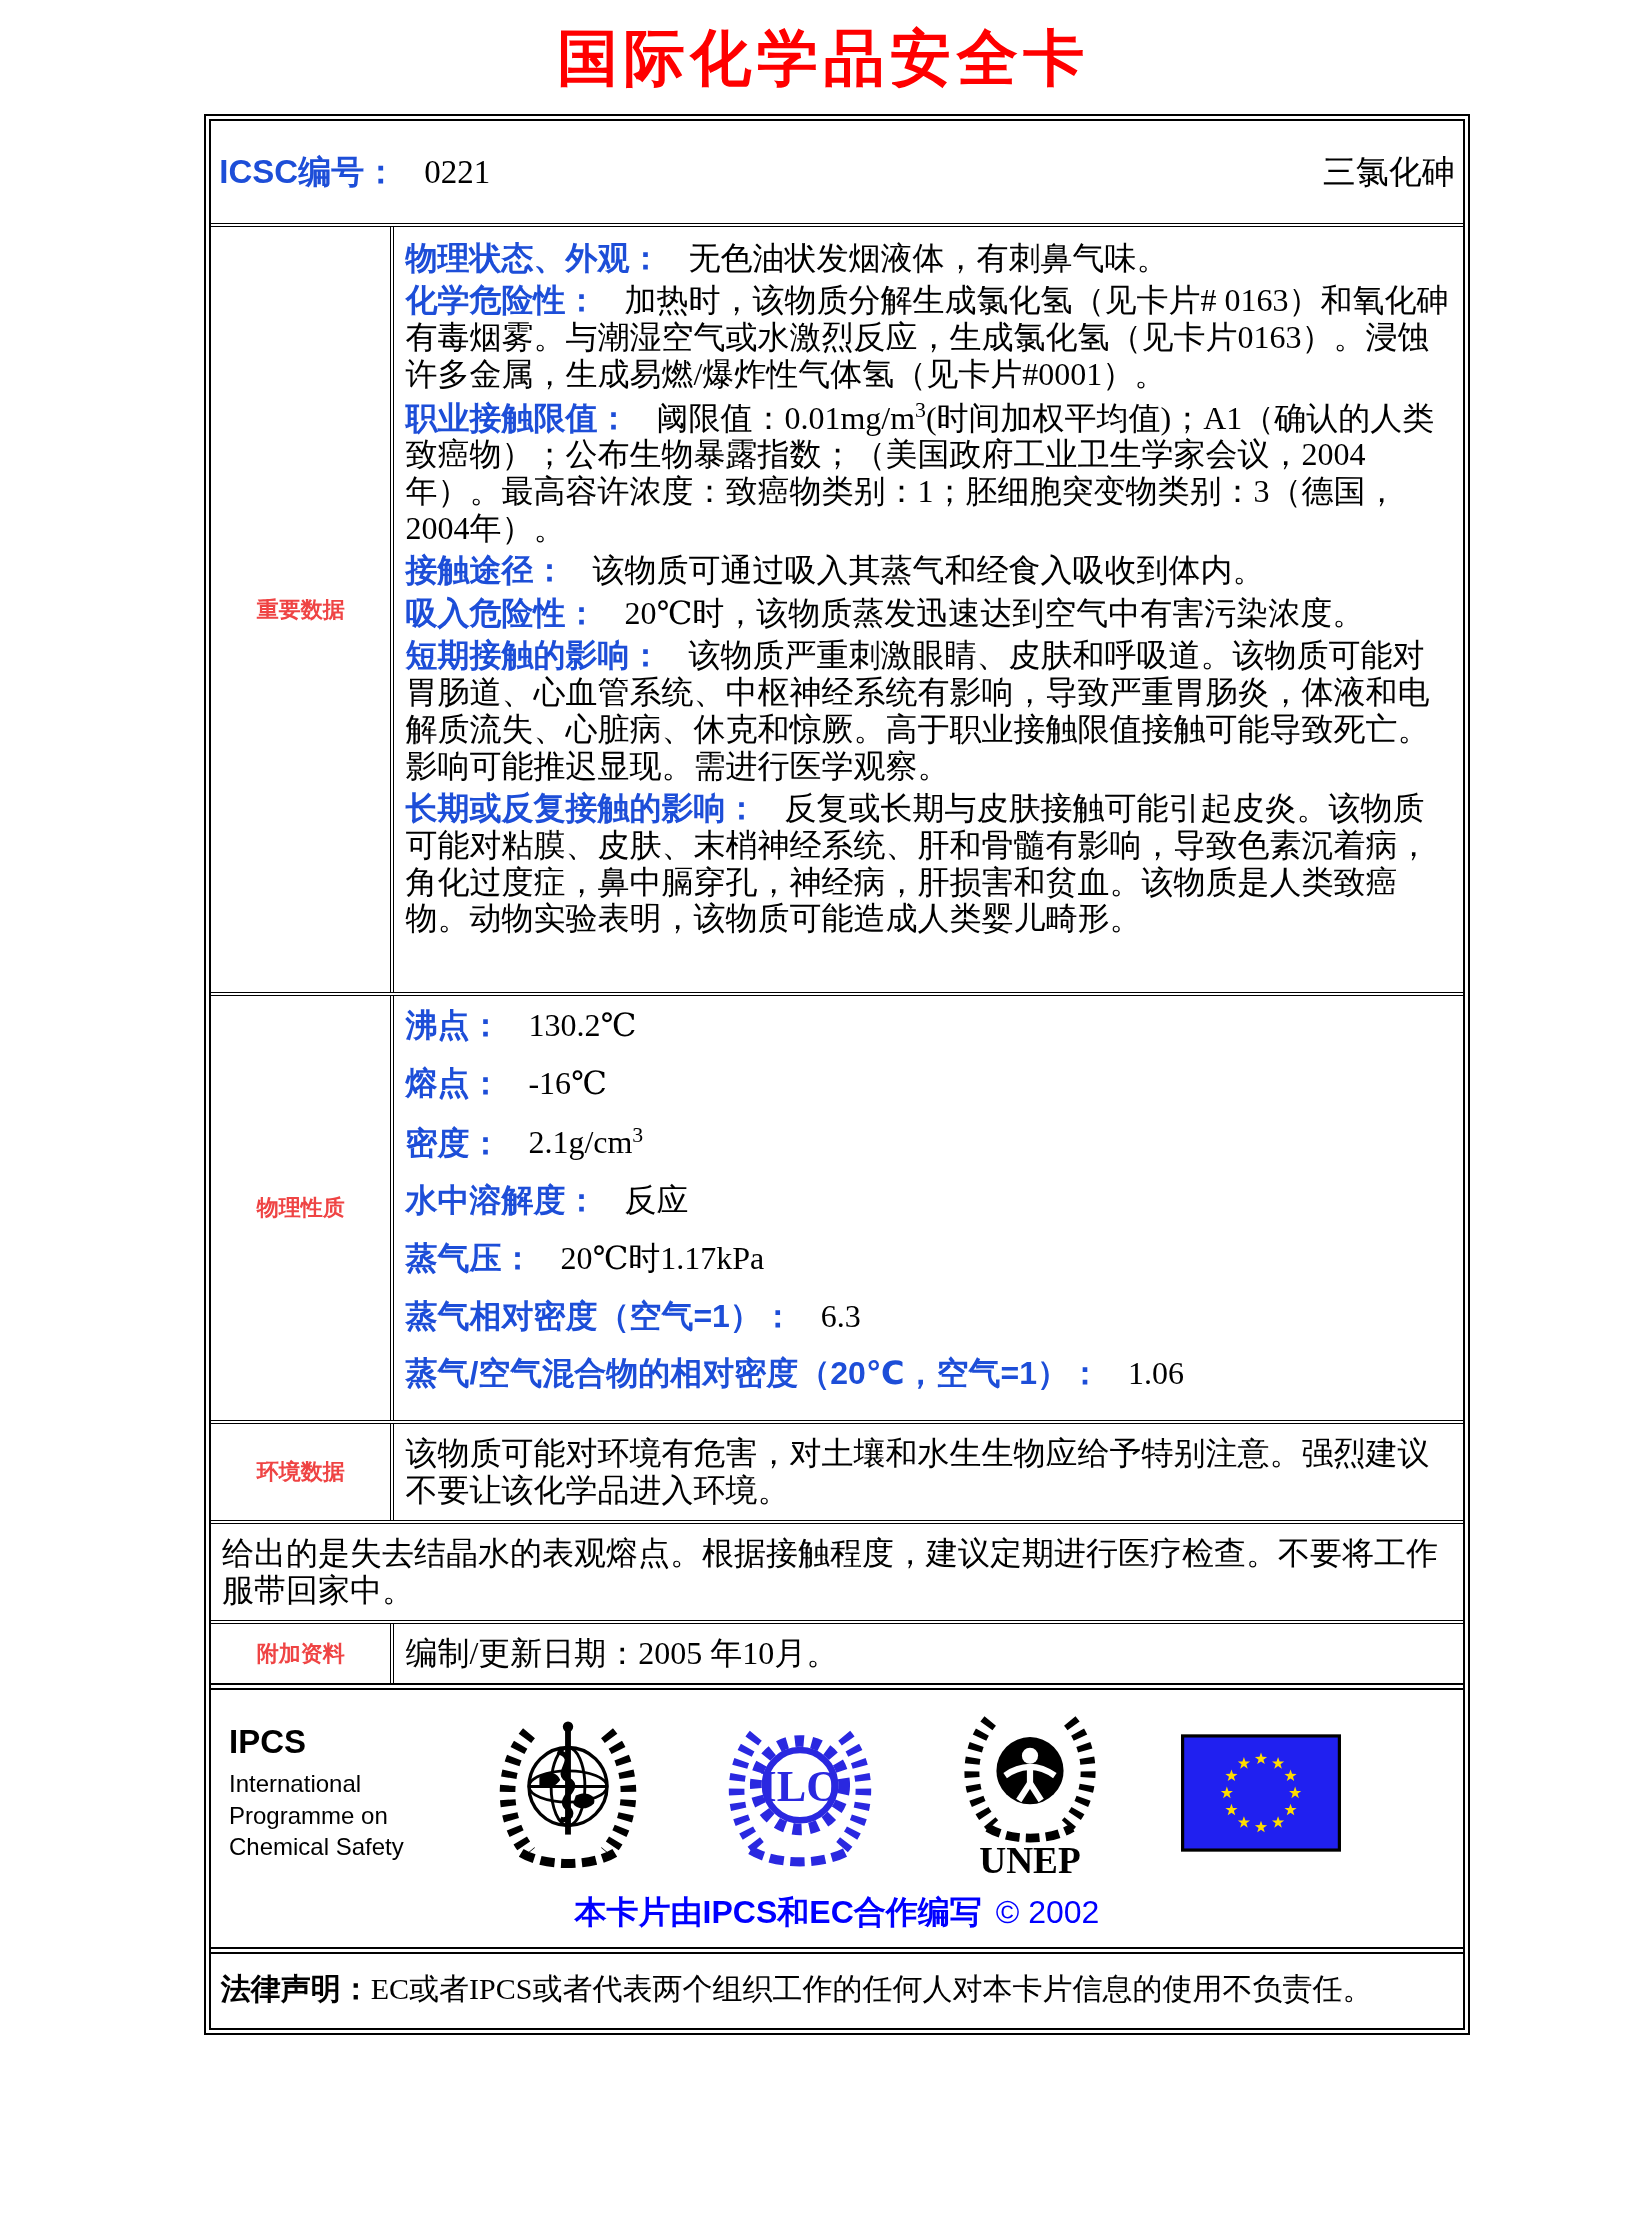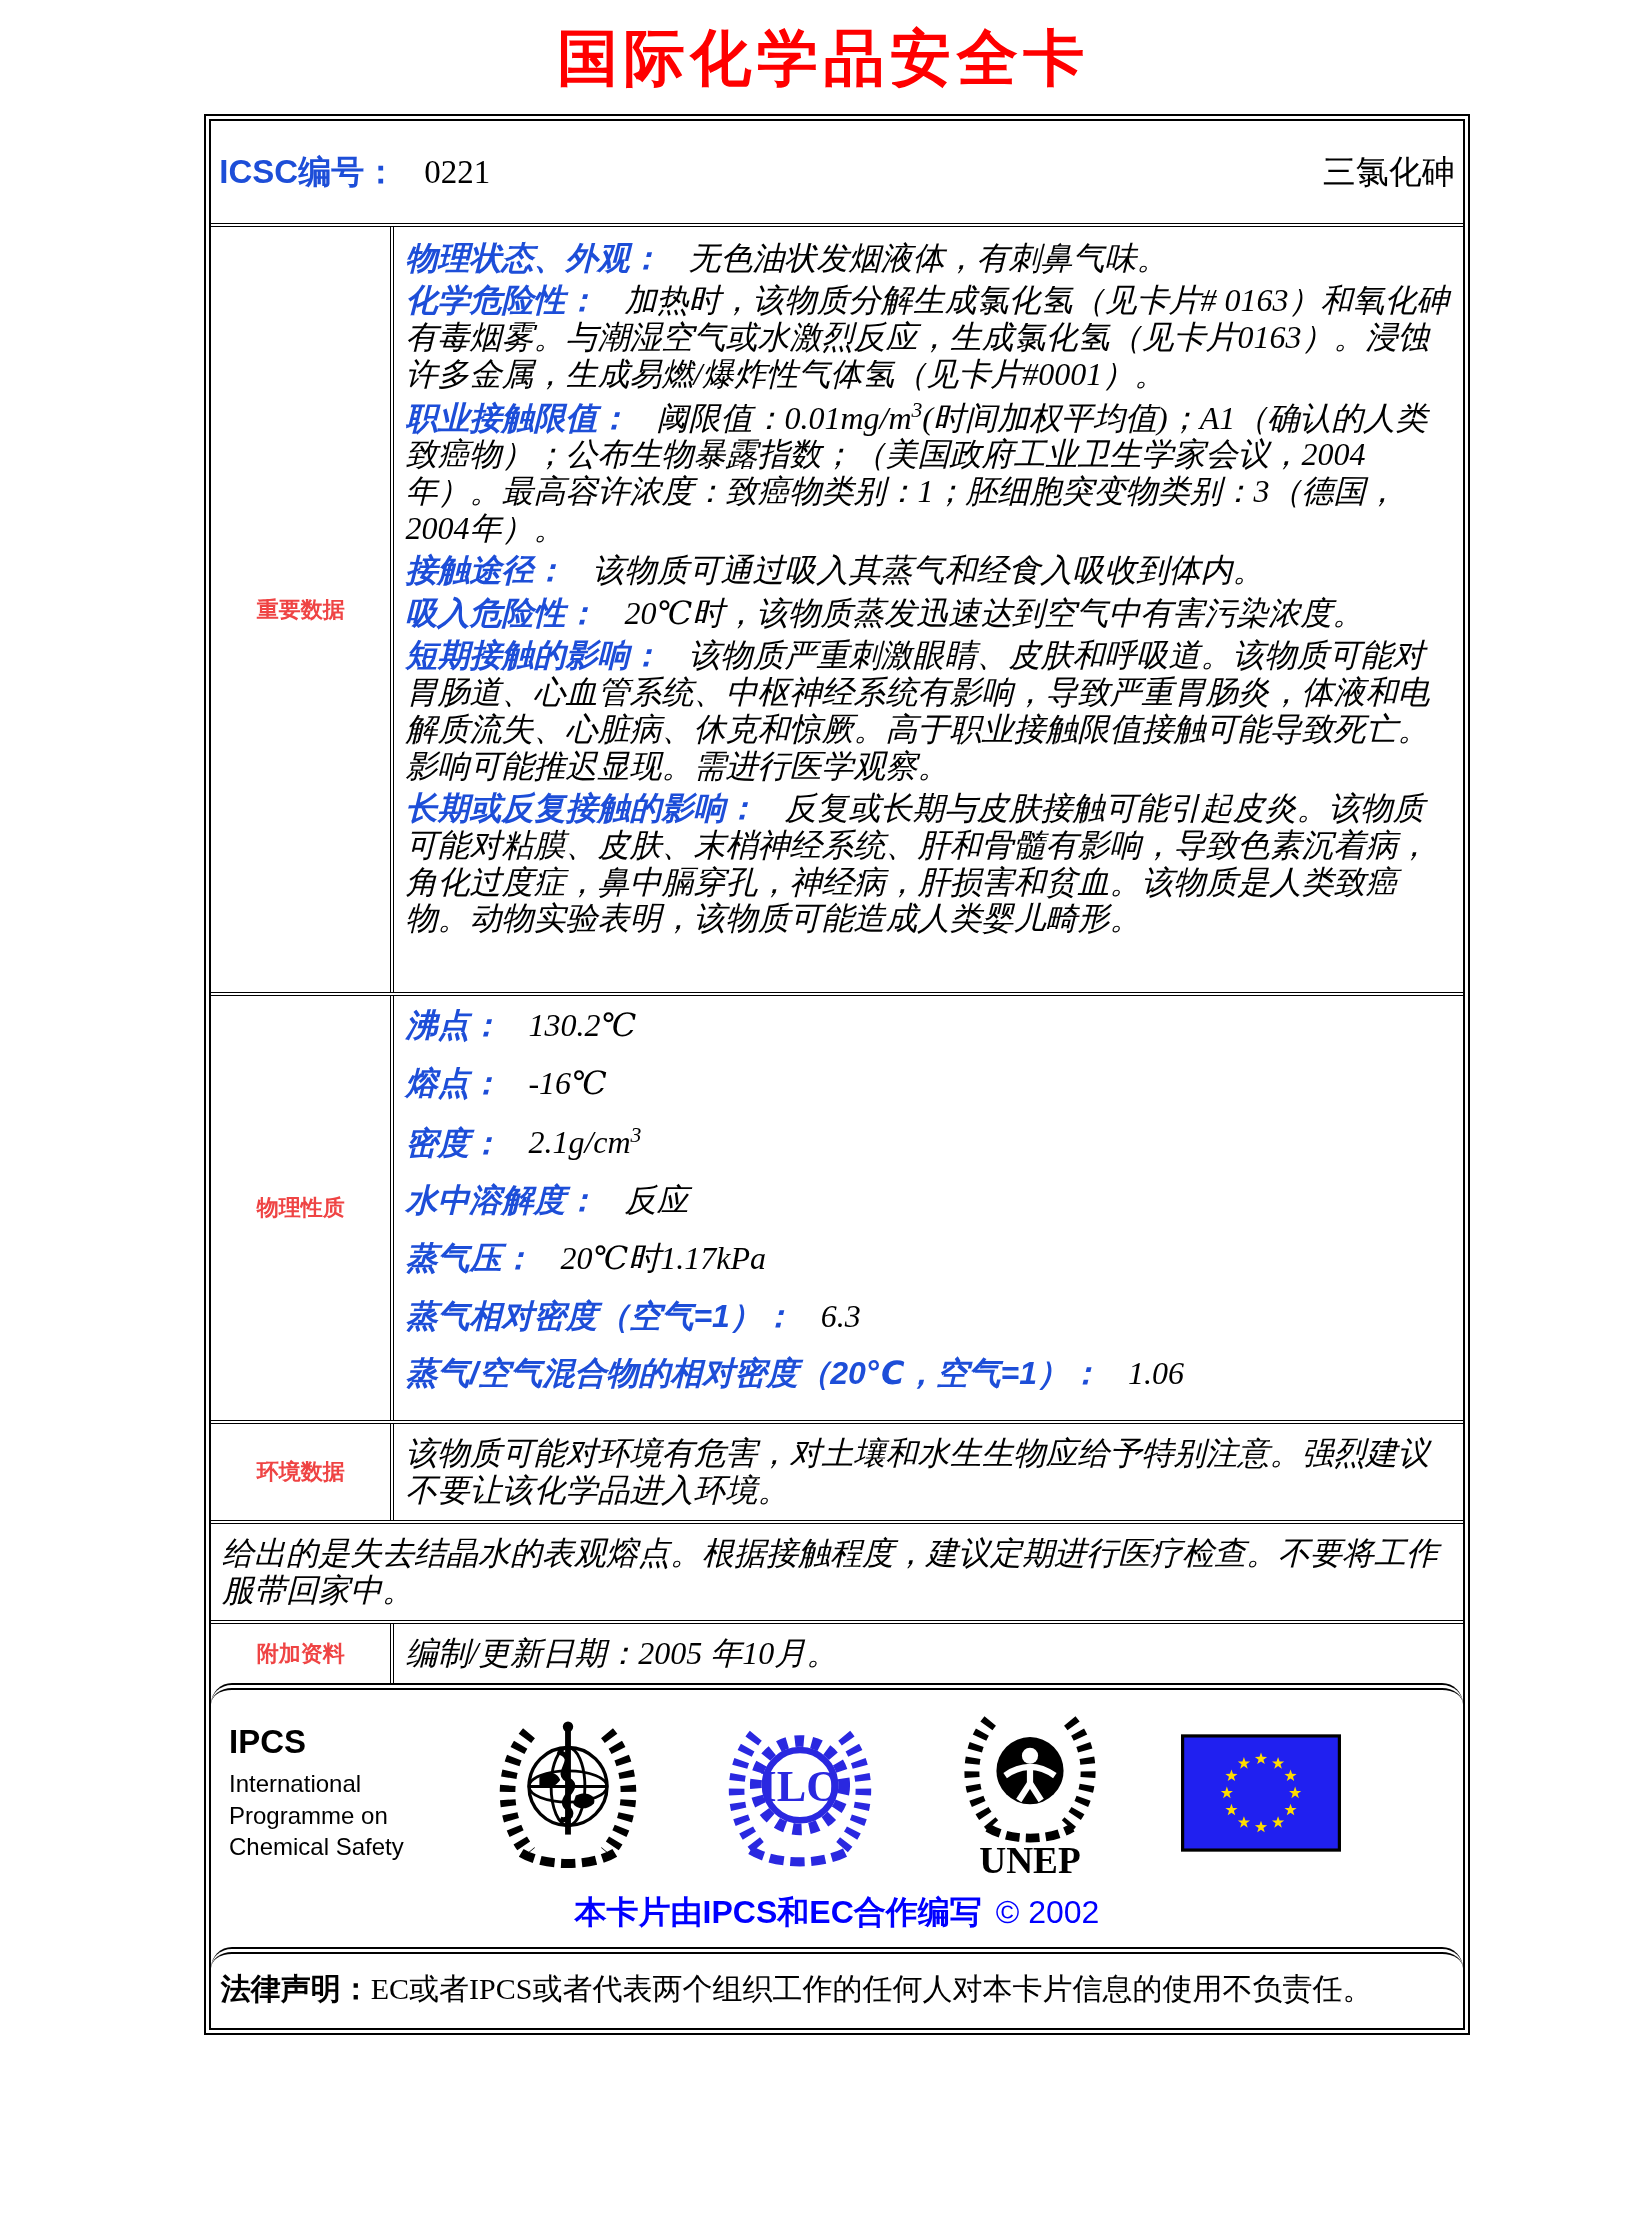--- a/index.html
+++ b/index.html
@@ -36,30 +36,30 @@
   .label-cell {
     flex:0 0 171px;
     border-right:4.9px double #000;
     display:flex; align-items:center; justify-content:center;
     text-align:center;
     color:#ef4444; font-weight:bold;
     font-family:"Liberation Sans","DejaVu Sans",sans-serif;
     font-size:22px;
     padding:4.2px;
   }
-  .content-cell { flex:1; padding:7px 11px; font-size:32px; line-height:1.15;font-style:italic; }
+  .content-cell { flex:1; padding:7px 11px; font-size:32px; line-height:1.15; }
   .imp p { margin:5.6px 0; }
   .row-important .content-cell { min-height:751px; }
   .phys { padding-top:11px; }
   .phys p { margin:0 0 21px 0; }
   .row-physical .content-cell { min-height:387px; }
   .val { margin-left:27px; }
   sup { font-size:68%; }
   .env p, .note p, .add p { margin:4.2px 0; }
-  .thick-top { border-top:7.6px double #000;border-radius:21px; }
+  .thick-top { border-top:7.6px double #000; }
 
   .logos-row { display:block; padding:15.3px 18px 4.2px 18px; }
   .logos-line { display:flex; align-items:center; justify-content:space-between; padding-right:104px; }
   .ipcs-block { flex:0 0 184px; font-family:"Liberation Sans","DejaVu Sans",sans-serif; }
   .ipcs-title { font-size:33px; font-weight:bold; margin-bottom:7px; }
   .ipcs-sub { font-size:24px; line-height:1.3; }
   .logo-svg { display:block; }
   .caption {
     text-align:center;
     color:#0000ff;

